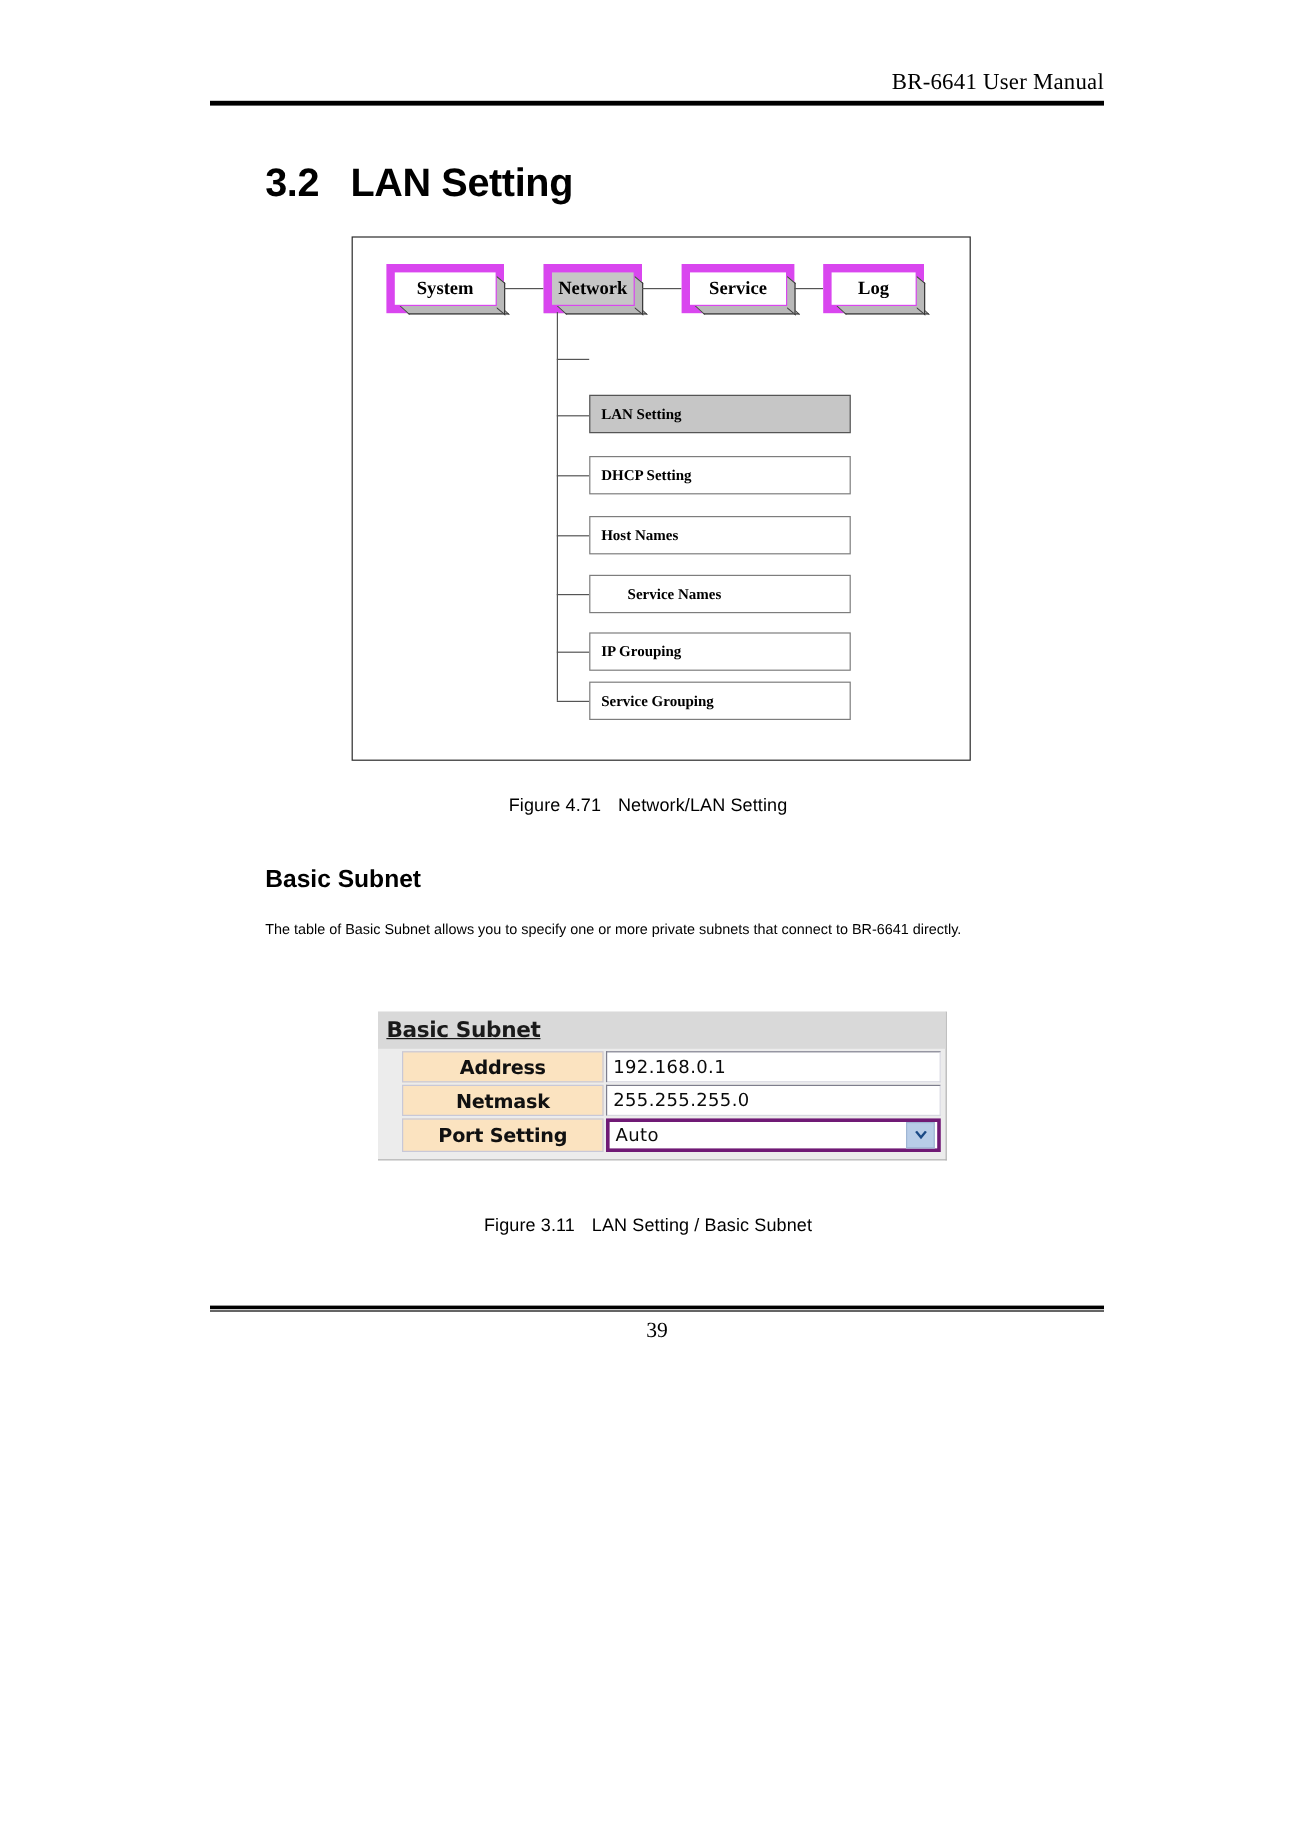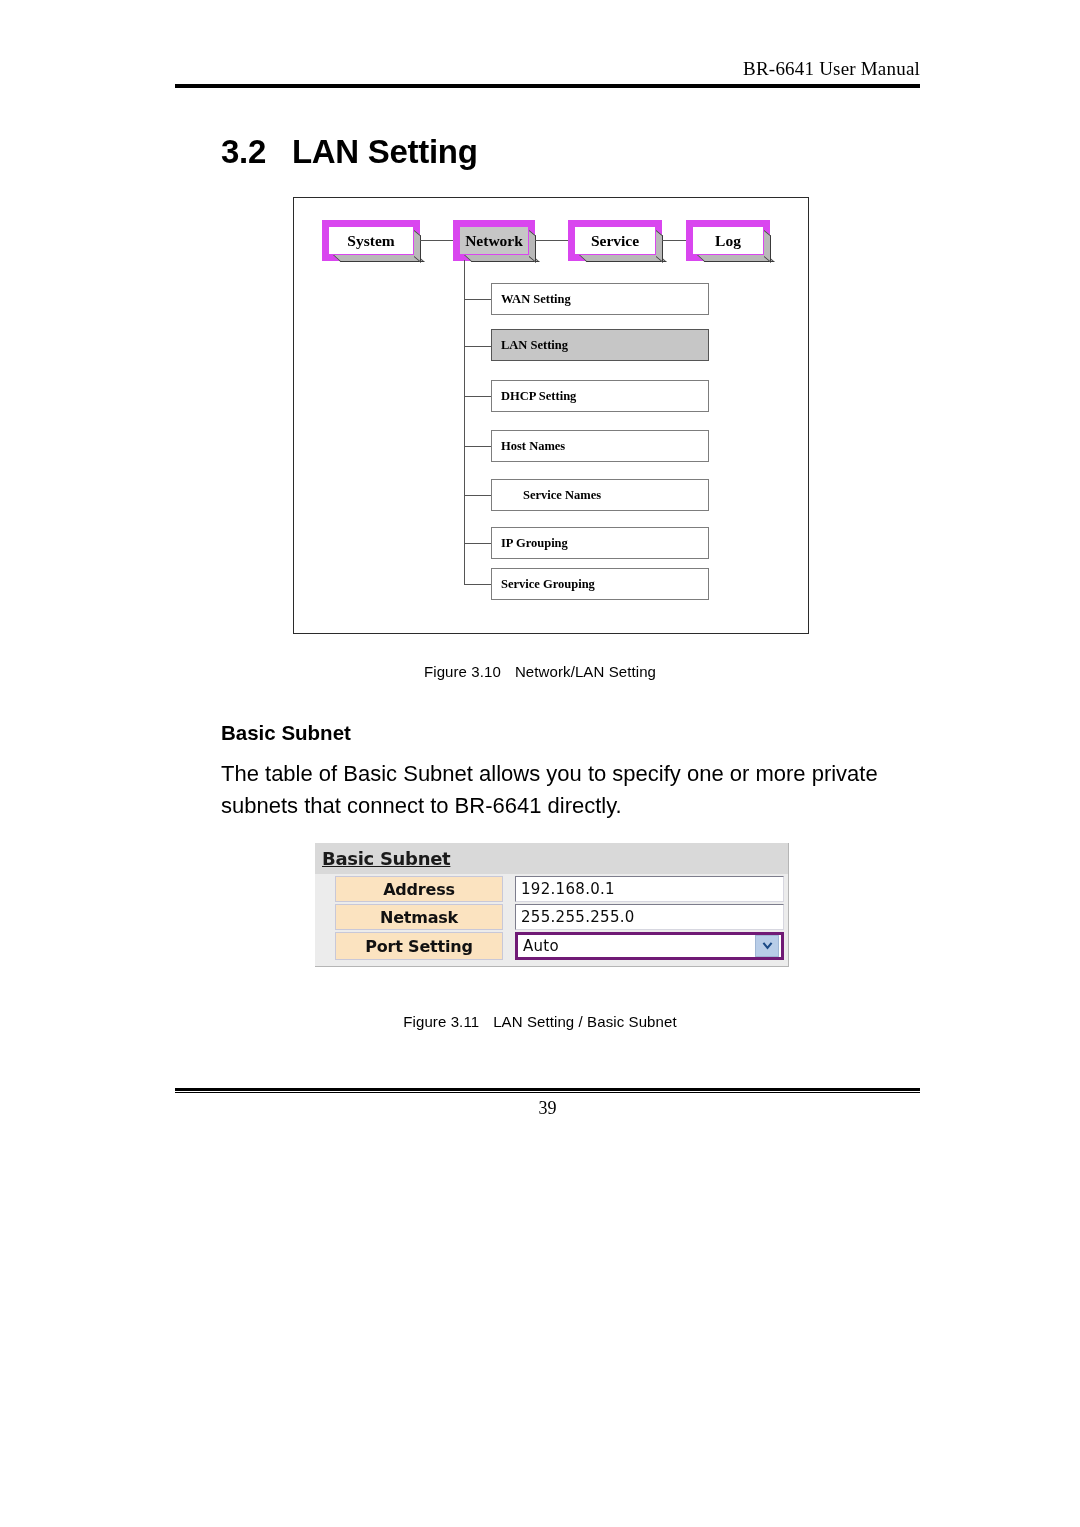--- a/index.html
+++ b/index.html
@@ -171,21 +171,21 @@
     left: 221px;
     top: 721px;
     font-size: 20.5px;
     font-weight: bold;
   }
   #body-text {
     position: absolute;
     left: 221px;
     top: 758px;
     width: 680px;
-    font-size: 22px;
+    font-size: 12px;
     line-height: 32px;
   }
 
   
   #form-panel {
     position: absolute;
     left: 315px;
     top: 843px;
     width: 474px;
     background: #ececec;
@@ -223,21 +223,21 @@
     align-items: center;
     justify-content: center;
     font-size: 16px;
     font-weight: bold;
     color: #111;
     letter-spacing: -0.2px;
     margin-left: 16px;
   }
   .form-field {
     flex: 1;
-    margin-left: 12px;
+    margin-left: 2px;
     display: flex;
     align-items: flex-end;
   }
   .text-input {
     width: 100%;
     height: 26px;
     box-sizing: border-box;
     background: #ffffff;
     border: 1px solid #9a9aa8;
     border-top-color: #7d7d8c;
@@ -335,23 +335,20 @@
     <div class="menu-link" style="left:340px;width:24px;"></div>
 
     <div class="menu-btn" id="mbtn3" style="left:364px;width:84px;">
       <span>Log</span>
     </div>
   </div>
 
   <div id="trunk" style="height:324px;"></div>
 
   <div class="sub-stub" style="top:101px;"></div>
-  <div class="sub-item" style="top:85px;">
-    <span>WAN Setting</span>
-  </div>
 
   <div class="sub-stub" style="top:148px;"></div>
   <div class="sub-item selected" style="top:131px;">
     <span>LAN Setting</span>
   </div>
 
   <div class="sub-stub" style="top:198px;"></div>
   <div class="sub-item" style="top:182px;">
     <span>DHCP Setting</span>
   </div>
@@ -371,21 +368,21 @@
     <span>IP Grouping</span>
   </div>
 
   <div class="sub-stub" style="top:386px;"></div>
   <div class="sub-item" style="top:370px;">
     <span>Service Grouping</span>
   </div>
 </div>
 
 <div class="figure-caption" style="top:663px;">
-  <span>Figure 3.10</span><span class="cap-gap"></span><span>Network/LAN Setting</span>
+  <span>Figure 4.71</span><span class="cap-gap"></span><span>Network/LAN Setting</span>
 </div>
 
 <div id="subsection-heading">Basic Subnet</div>
 <div id="body-text">The table of Basic Subnet allows you to specify one or more private subnets that connect to BR-6641 directly.</div>
 
 <div id="form-panel">
   <div id="form-titlebar">
     <span id="form-title-text">Basic Subnet</span>
   </div>
 

